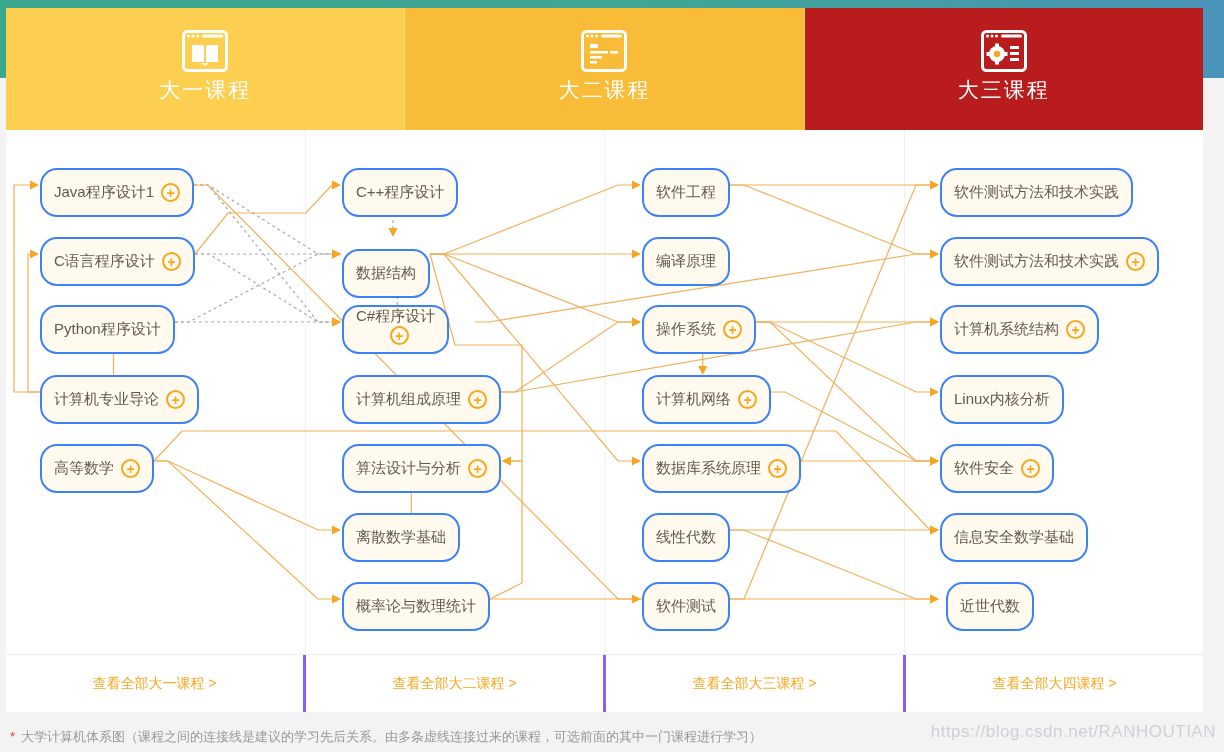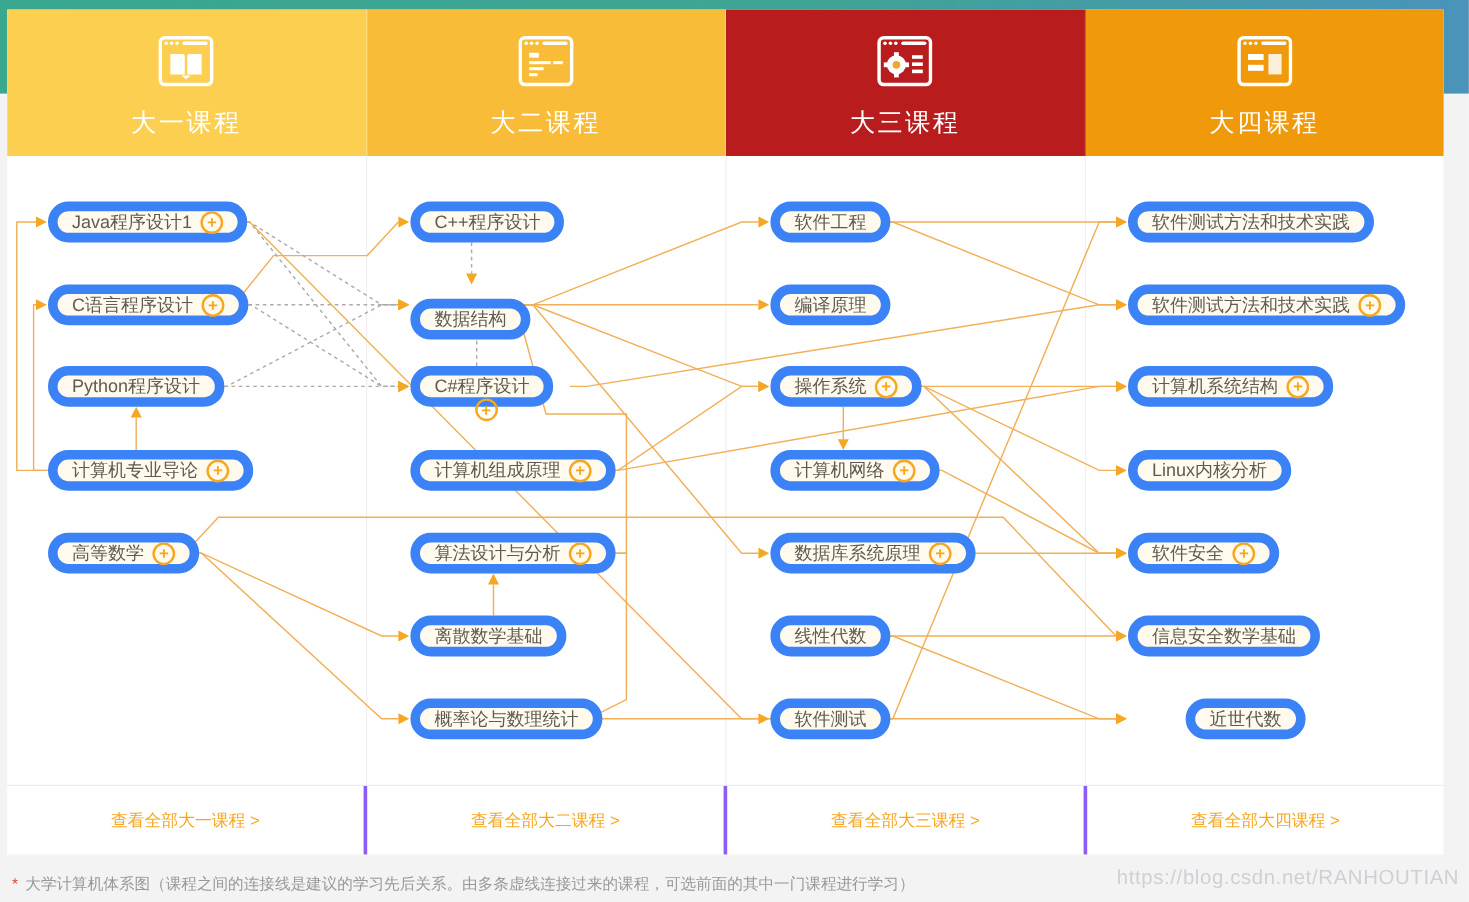--- a/index.html
+++ b/index.html
@@ -9,27 +9,27 @@
     font-family:"Liberation Sans","DejaVu Sans",sans-serif;
   }
   .banner{position:absolute;left:0;top:0;width:1224px;height:78px;
     background:linear-gradient(90deg,#3AA78F 0%,#3FA494 55%,#4A93BA 100%);}
   .card{position:absolute;left:6px;top:8px;width:1197px;height:704px;background:#fff;}
   
   .header{display:flex;height:122px;}
   .hcol{flex:1;display:flex;flex-direction:column;align-items:center;padding-top:20px;box-sizing:border-box;cursor:pointer;}
   .hcol:not(:last-child){border-right:1px solid rgba(255,255,255,0.25);}
   .hicon{height:46px;display:flex;align-items:center;}
-  .htitle{margin-top:14px;color:#fff;font-size:21px;letter-spacing:2px;text-align:right;}
+  .htitle{margin-top:2px;color:#fff;font-size:21px;letter-spacing:2px;text-align:right;}
   
   .diagram{position:relative;height:524px;}
   .edges{position:absolute;left:0;top:0;}
   .node{
     position:absolute;display:inline-flex;align-items:center;box-sizing:border-box;
-    height:34px;padding:0 12px;border:8px solid #3b82f6;border-radius:17px;
+    height:49px;padding:0 12px;border:2px solid #3b82f6;border-radius:17px;
     background:#FFFAED;font-size:15px;color:#5F5B52;white-space:nowrap;cursor:pointer;z-index:2;
   }
   .plus{
     width:19px;height:19px;margin-left:7px;border:2px solid #F6A71F;border-radius:50%;
     display:flex;align-items:center;justify-content:center;box-sizing:border-box;
     color:#F6A71F;font-size:14px;font-weight:bold;line-height:1;flex:0 0 auto;
   }
   
   .footer{display:flex;height:57px;border-top:1px solid #ECECEC;}
   .fcell{flex:1;display:flex;align-items:center;justify-content:center;}
@@ -92,35 +92,20 @@
             <rect x="5.5" y="22" width="4" height="4" fill="#fff"></rect>
             <rect x="22.5" y="22" width="4" height="4" fill="#fff"></rect>
             <circle cx="16" cy="24" r="8" fill="#fff"></circle>
             <circle cx="16" cy="24" r="3.2" fill="#F4A628"></circle>
             <rect x="29" y="16" width="9" height="3" fill="#fff"></rect>
             <rect x="29" y="22" width="9" height="3" fill="#fff"></rect>
             <rect x="29" y="28" width="9" height="3" fill="#fff"></rect>
           </svg>
         </span>
         <div class="htitle">大三课程</div>
-      </div>
-      <div class="hcol" style="background: rgb(240, 153, 11);">
-        <span class="hicon">
-          <svg width="46" height="42" viewBox="0 0 46 42">
-            <rect x="1.5" y="1.5" width="43" height="39" rx="4" fill="none" stroke="#fff" stroke-width="3"></rect>
-            <circle cx="6.5" cy="6" r="1.5" fill="#fff"></circle>
-            <circle cx="11" cy="6" r="1.5" fill="#fff"></circle>
-            <circle cx="15.5" cy="6" r="1.5" fill="#fff"></circle>
-            <rect x="20" y="4.5" width="21" height="3" rx="1.5" fill="#fff"></rect>
-            <rect x="9" y="15" width="13" height="5" fill="#fff"></rect>
-            <rect x="9" y="24" width="13" height="5" fill="#fff"></rect>
-            <rect x="26" y="15" width="11" height="17" fill="#fff" opacity="0.85"></rect>
-          </svg>
-        </span>
-        <div class="htitle">大四课程</div>
       </div>
     </div>
   <div class="diagram" id="diagram">
     <svg class="edges" id="edges" width="1197" height="524">
         <line x1="299.5" y1="0" x2="299.5" y2="524" stroke="#F0F0F0" stroke-width="1"></line>
         <line x1="599" y1="0" x2="599" y2="524" stroke="#F0F0F0" stroke-width="1"></line>
         <line x1="898.5" y1="0" x2="898.5" y2="524" stroke="#F0F0F0" stroke-width="1"></line>
         <polyline points="34,262 8,262 8,55 24,55" fill="none" stroke="#F2AF57" stroke-width="1.2"></polyline>
         <polygon points="33,55 24,50.4 24,59.6" fill="#F5A623"></polygon>
         <polyline points="34,262 22,262 22,124 24,124" fill="none" stroke="#F2AF57" stroke-width="1.2"></polyline>
@@ -279,21 +264,21 @@
       <div class="node" style="left: 934px; top: 245px;">
         <span>Linux内核分析</span>
       </div>
       <div class="node" style="left: 934px; top: 314px;">
         <span>软件安全</span>
         <span class="plus">+</span>
       </div>
       <div class="node" style="left: 934px; top: 383px;">
         <span>信息安全数学基础</span>
       </div>
-      <div class="node" style="left: 982px; top: 452px;">
+      <div class="node" style="left: 940px; top: 452px;">
         <span>近世代数</span>
       </div>
     </div>
   <div class="footer" id="footer">
       <div class="fcell">
         <span class="flink">查看全部大一课程 &gt;</span>
       </div>
       <div class="fcell">
         <span class="flink">查看全部大二课程 &gt;</span>
       </div>

